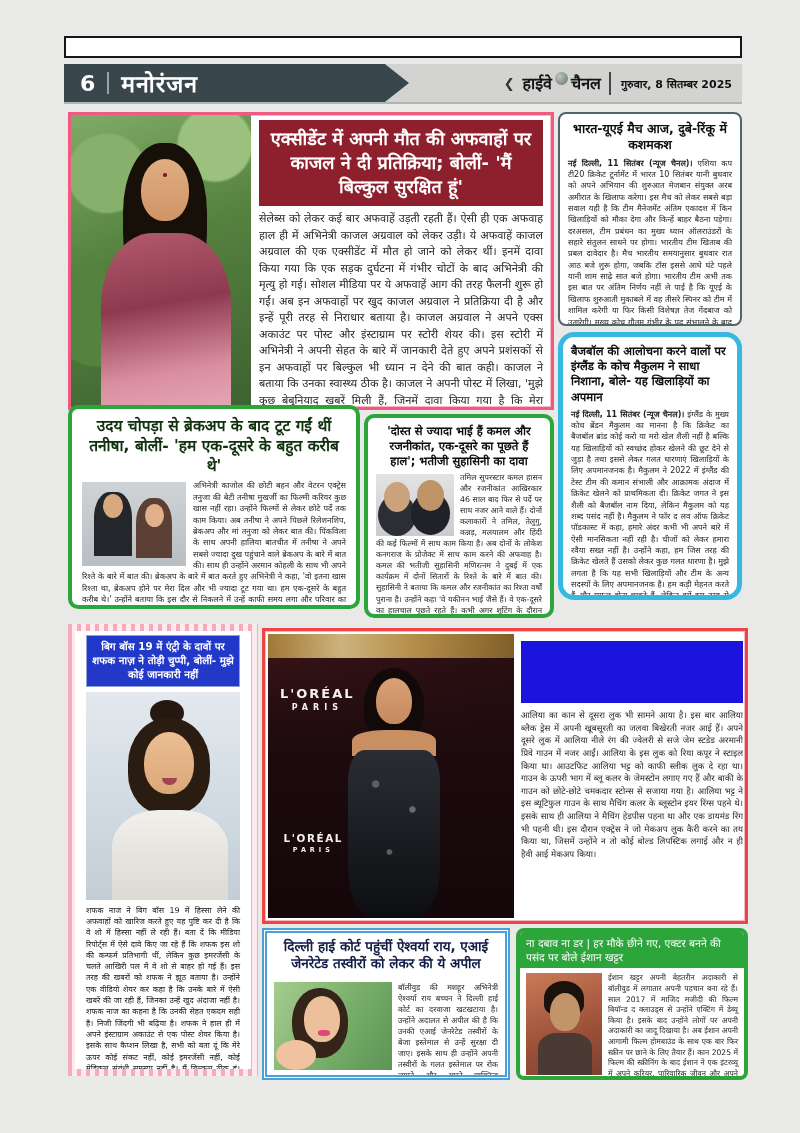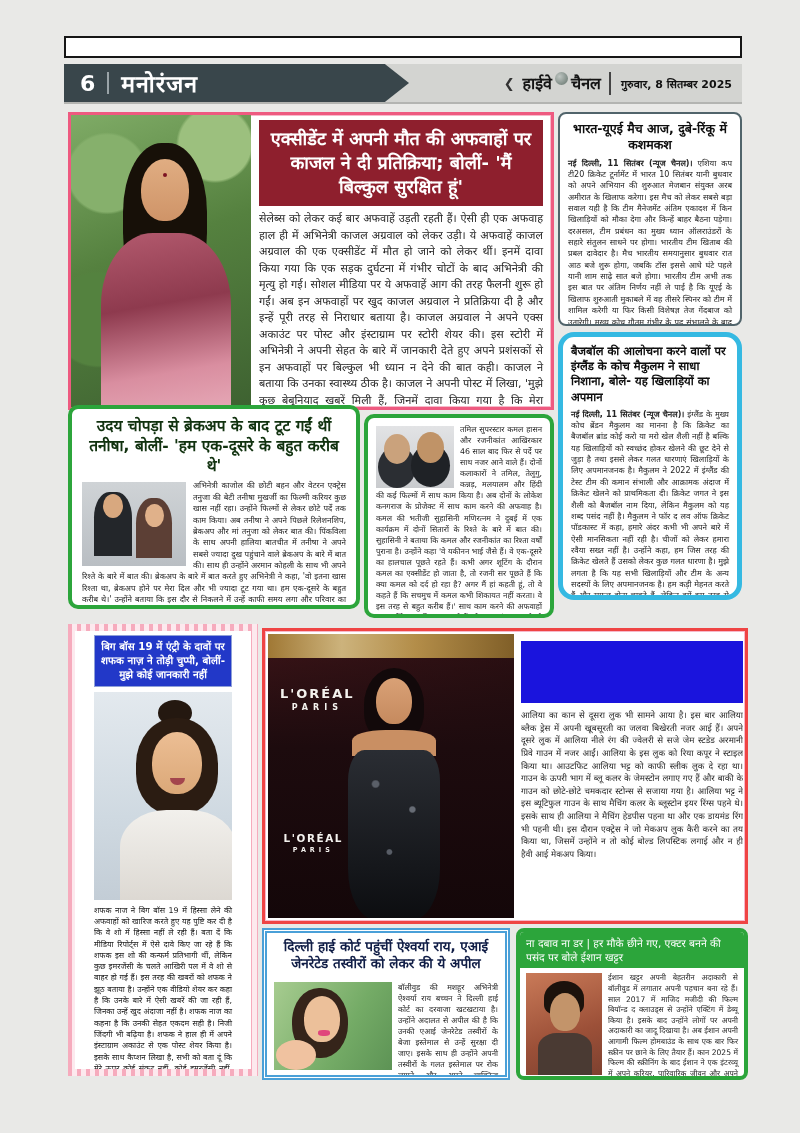--- a/index.html
+++ b/index.html
@@ -76,21 +76,21 @@
   .kamal { left:364px; top:414px; width:190px; height:204px; padding:6px 8px; }
   .kamal h2 { font-size:11.5px; line-height:1.3; text-align:center; color:#0e0e0e; margin-bottom:3px; }
   .km-photo { float:left; width:78px; height:62px; margin:2px 6px 2px 0;
     background:linear-gradient(180deg,#e2e3e5,#c9cbce); position:relative; overflow:hidden; }
   .km-h1 { position:absolute; left:8px; top:8px; width:26px; height:30px; border-radius:50%; background:#caa27c; box-shadow:0 18px 0 6px #2b2e33; }
   .km-h2 { position:absolute; right:10px; top:6px; width:27px; height:31px; border-radius:50%; background:#c09367; box-shadow:0 18px 0 6px #1f2226; }
 
   
   .shafaq { left:68px; top:624px; width:190px; height:452px;
     background:repeating-linear-gradient(90deg,#f6abbd 0 4px,#fde9ee 4px 9px); padding:7px; }
-  .shafaq-inner { width:100%; height:100%; background:#fff; padding:4px 19px; overflow:hidden; }
+  .shafaq-inner { width:100%; height:100%; background:#fff; padding:4px 11px; overflow:hidden; }
   .shafaq-headline { background:#2238c8; border:1px solid #8fa0d8; color:#fff; font-weight:bold; font-size:10.3px; line-height:1.35; text-align:center; padding:4px 4px; }
   .shafaq-photo { margin:5px 0; width:100%; height:208px; position:relative; overflow:hidden;
     background:linear-gradient(180deg,#e3e9ee 0%, #cfd9e1 60%, #c3cdd6 100%); }
   .sf-bun { position:absolute; left:64px; top:8px; width:34px; height:26px; border-radius:50%; background:#241810; }
   .sf-hair { position:absolute; left:42px; top:26px; width:82px; height:96px; border-radius:48% 48% 42% 42%; background:#2b1c12; }
   .sf-face { position:absolute; left:58px; top:40px; width:50px; height:62px; border-radius:50% 50% 46% 46%; background:linear-gradient(180deg,#ecbe94,#dba878); }
   .sf-smile { position:absolute; left:76px; top:86px; width:15px; height:7px; border-radius:0 0 12px 12px; background:#a3454d; }
   .sf-top { position:absolute; left:26px; top:118px; width:116px; height:92px; border-radius:40% 40% 0 0; background:linear-gradient(180deg,#f2f0ec,#dcd8d2); }
   .shafaq-body { font-size:7.9px; line-height:1.43; }
 
@@ -204,20 +204,21 @@
     <div class="tan-photo">
       <div class="tp-man"></div>
       <div class="tp-man-face"></div>
       <div class="tp-woman"></div>
       <div class="tp-woman-face"></div>
     </div>
     <p class="smallbody bodytext">अभिनेत्री काजोल की छोटी बहन और वेटरन एक्ट्रेस तनुजा की बेटी तनीषा मुखर्जी का फिल्मी करियर कुछ खास नहीं रहा। उन्होंने फिल्मों से लेकर छोटे पर्दे तक काम किया। अब तनीषा ने अपने पिछले रिलेशनशिप, ब्रेकअप और मां तनुजा को लेकर बात की। पिंकविला के साथ अपनी हालिया बातचीत में तनीषा ने अपने सबसे ज्यादा दुख पहुंचाने वाले ब्रेकअप के बारे में बात की। साथ ही उन्होंने अरमान कोहली के साथ भी अपने रिश्ते के बारे में बात की। ब्रेकअप के बारे में बात करते हुए अभिनेत्री ने कहा, 'वो इतना खास रिश्ता था, ब्रेकअप होने पर मेरा दिल और भी ज्यादा टूट गया था। हम एक-दूसरे के बहुत करीब थे।' उन्होंने बताया कि इस दौर से निकलने में उन्हें काफी समय लगा और परिवार का साथ मिला।</p>
   </section>
 
   <section class="abs greenbox kamal">
+    <h2>'दोस्त से ज्यादा भाई हैं कमल और रजनीकांत, एक-दूसरे का पूछते हैं हाल'; भतीजी सुहासिनी का दावा</h2>
     <div class="km-photo">
       <div class="km-h1"></div>
       <div class="km-h2"></div>
     </div>
     <p class="smallbody bodytext" style="font-size:7.8px">तमिल सुपरस्टार कमल हासन और रजनीकांत आखिरकार 46 साल बाद फिर से पर्दे पर साथ नजर आने वाले हैं। दोनों कलाकारों ने तमिल, तेलुगु, कन्नड़, मलयालम और हिंदी की कई फिल्मों में साथ काम किया है। अब दोनों के लोकेश कनगराज के प्रोजेक्ट में साथ काम करने की अफवाह है। कमल की भतीजी सुहासिनी मणिरत्नम ने दुबई में एक कार्यक्रम में दोनों सितारों के रिश्ते के बारे में बात की। सुहासिनी ने बताया कि कमल और रजनीकांत का रिश्ता वर्षों पुराना है। उन्होंने कहा 'वे यकीनन भाई जैसे हैं। वे एक-दूसरे का हालचाल पूछते रहते हैं। कभी अगर शूटिंग के दौरान कमल का एक्सीडेंट हो जाता है, तो रजनी सर पूछते हैं कि क्या कमल को दर्द हो रहा है? अगर मैं हां कहती हूं, तो वे कहते हैं कि सचमुच में कमल कभी शिकायत नहीं करता। वे इस तरह से बहुत करीब हैं।' साथ काम करने की अफवाहों पर उन्होंने कहा कि अगर दर्शकों को यह पसंद आता है तो यह अच्छी बात है।</p>
   </section>
 
   <section class="abs shafaq">
     <div class="shafaq-inner">
       <h2 class="shafaq-headline">बिग बॉस 19 में एंट्री के दावों पर शफक नाज़ ने तोड़ी चुप्पी, बोलीं- मुझे कोई जानकारी नहीं</h2>

